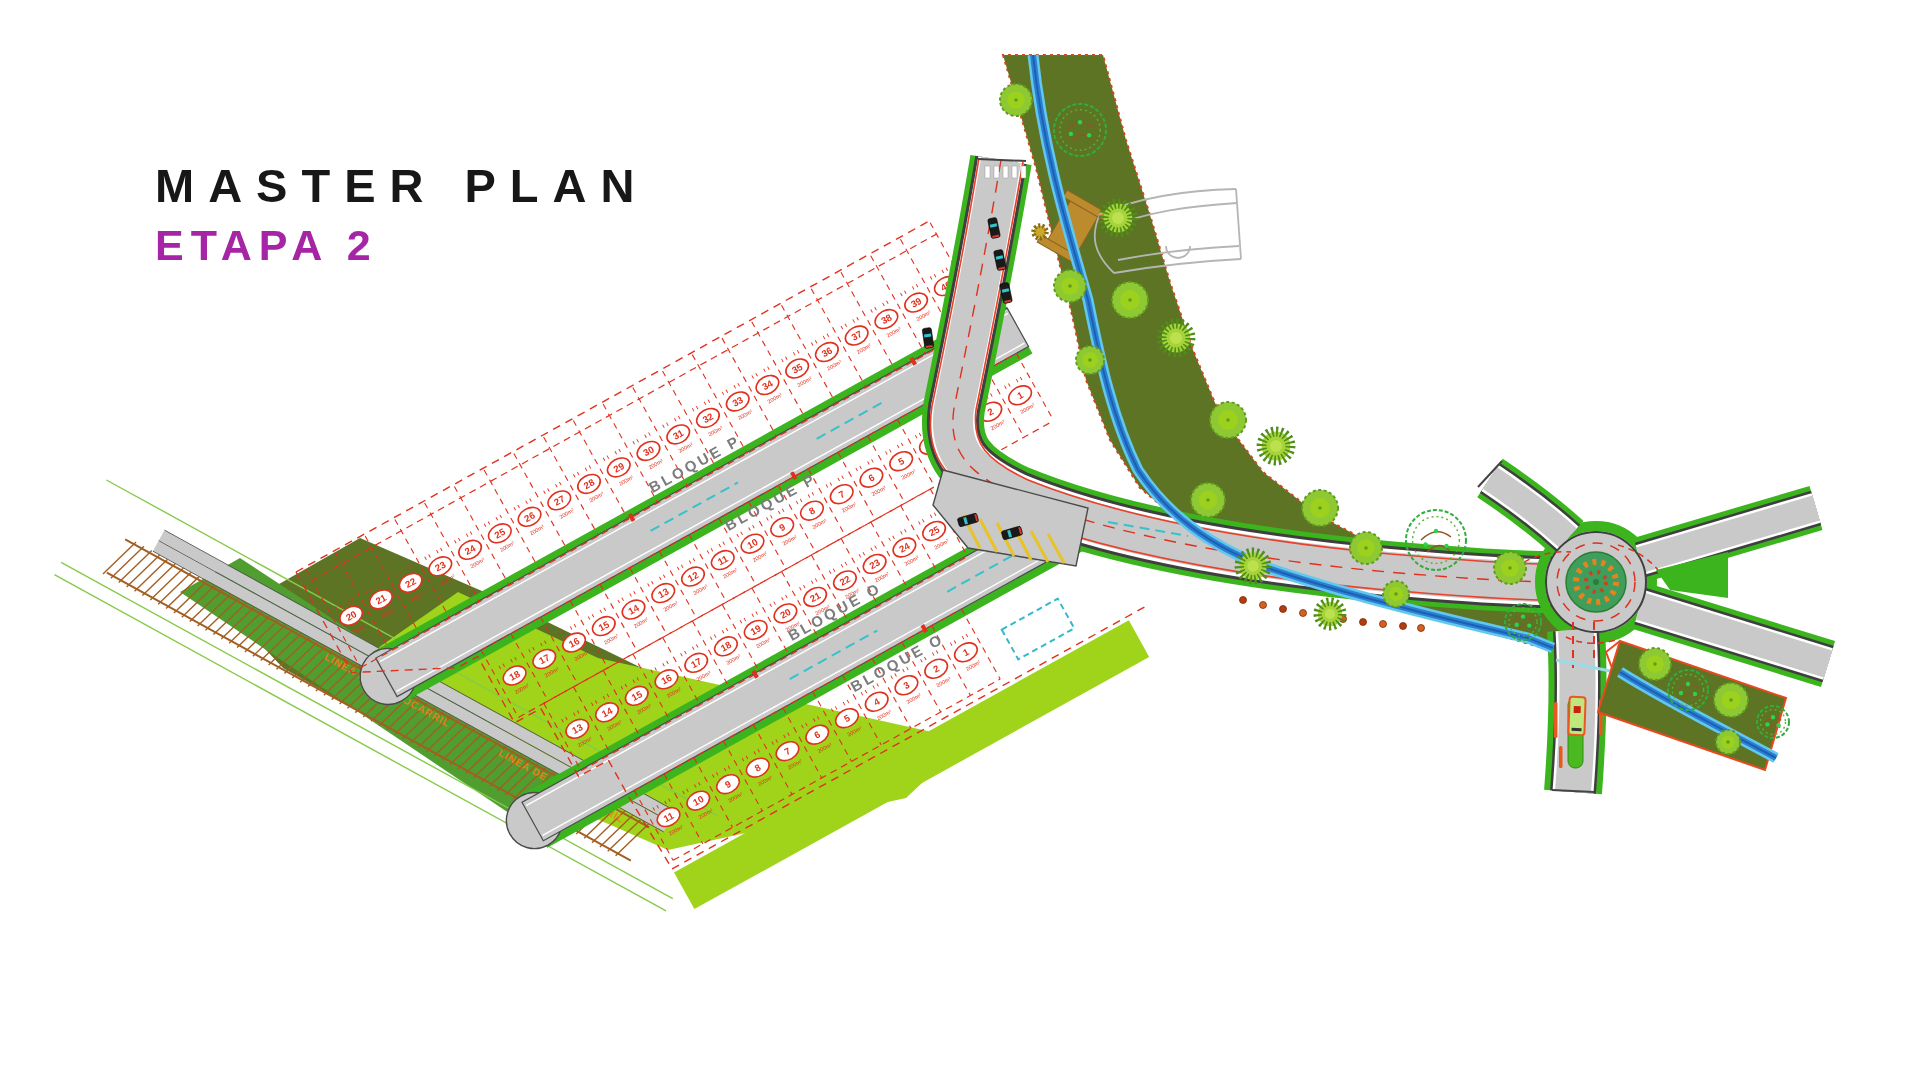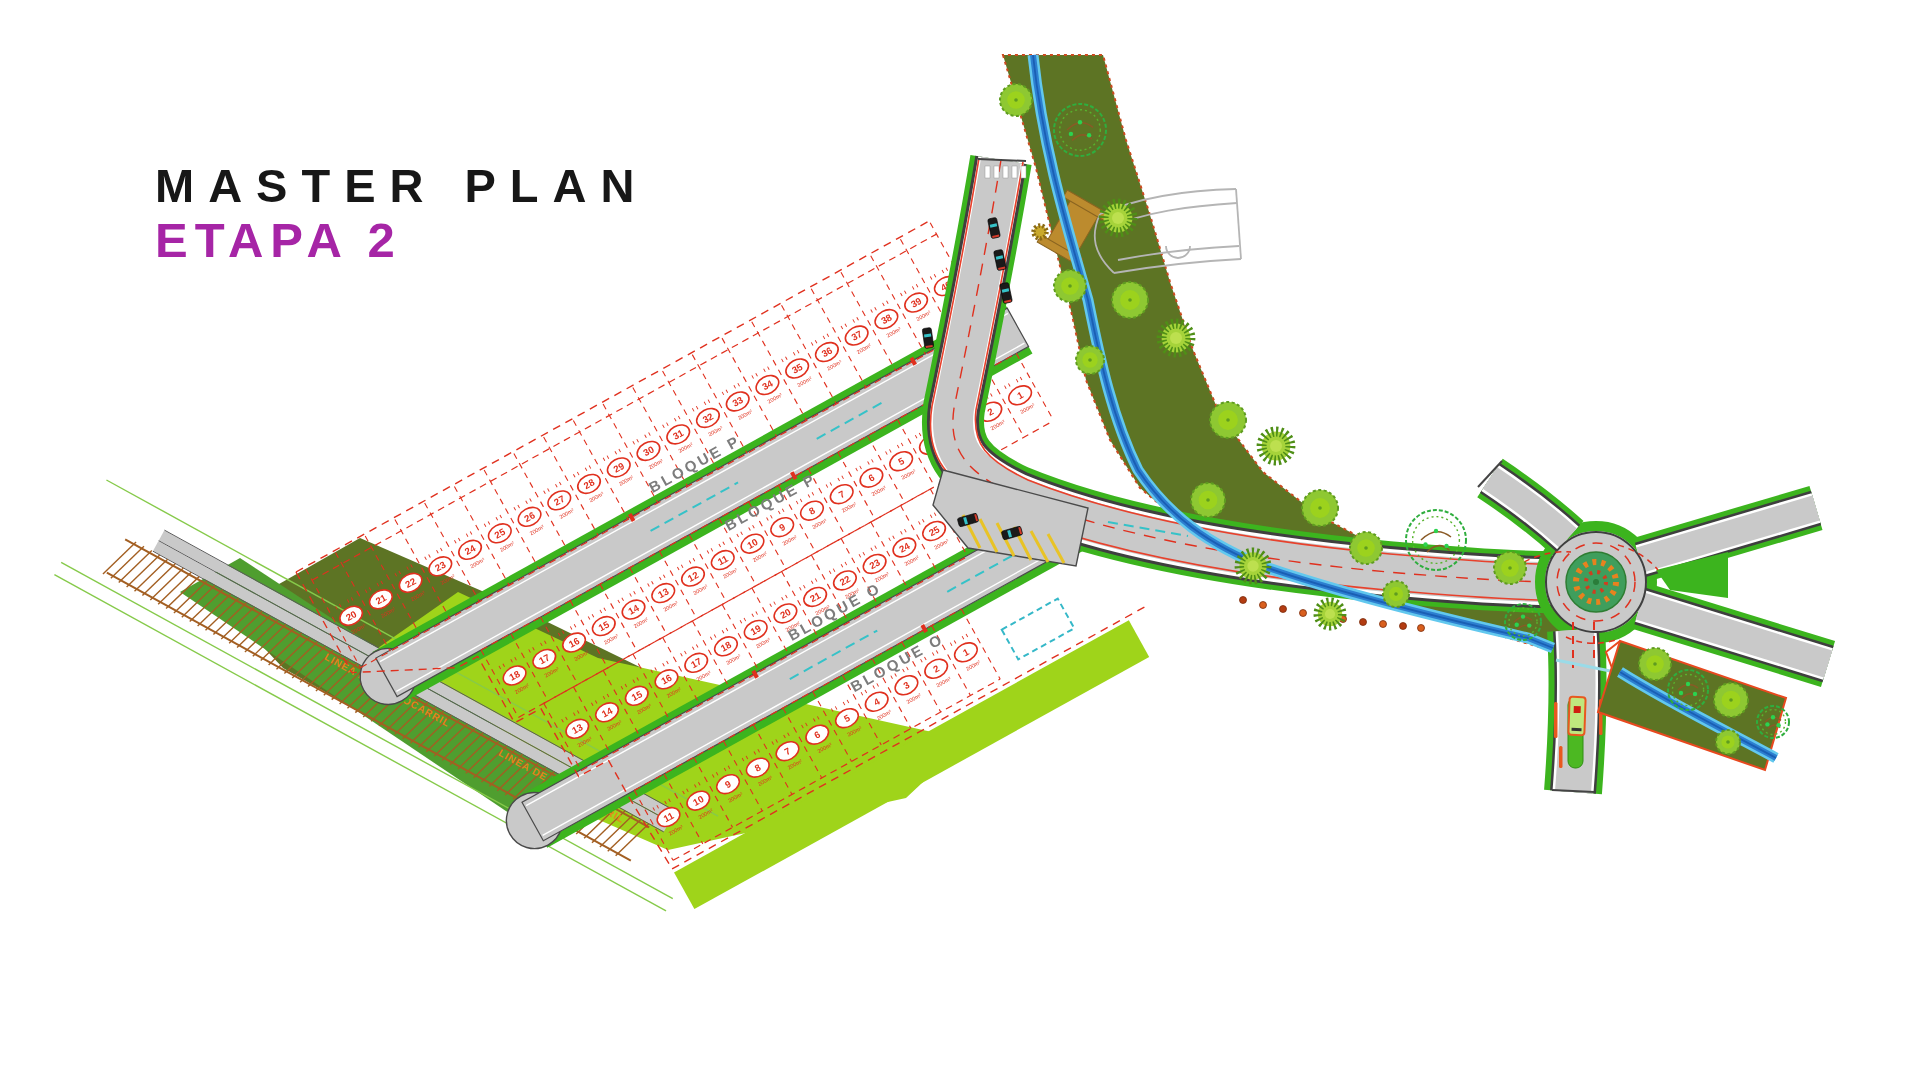--- a/index.html
+++ b/index.html
@@ -1,20 +1,20 @@
 <!DOCTYPE html>
 <html><head>
 <meta charset="utf-8">
 <style>
   html,body{margin:0;padding:0;background:#ffffff;}
   .stage{position:relative;width:1920px;height:1080px;background:#ffffff;overflow:hidden;
          font-family:"Liberation Sans", sans-serif;padding-left:28px;}
   .title-block{position:absolute;left:155px;top:160px;z-index:5;}
   .title-main{font-size:47px;font-weight:700;letter-spacing:14px;color:#171717;line-height:1.1;}
-  .title-sub{font-size:49px;font-weight:800;letter-spacing:7px;margin-top:2px;line-height:1.1;}
+  .title-sub{font-size:43px;font-weight:800;letter-spacing:7px;margin-top:10px;line-height:1.1;}
   svg text{font-family:"Liberation Sans", sans-serif;}
   .bloque-label{font-size:15px;font-weight:700;fill:#7c7c7c;letter-spacing:3px;}
   .rail-label{font-size:10px;font-weight:700;fill:#e8821e;letter-spacing:1px;}
 </style>
 </head>
 <body>
 
 <div class="stage">
 
   <div class="title-block">

